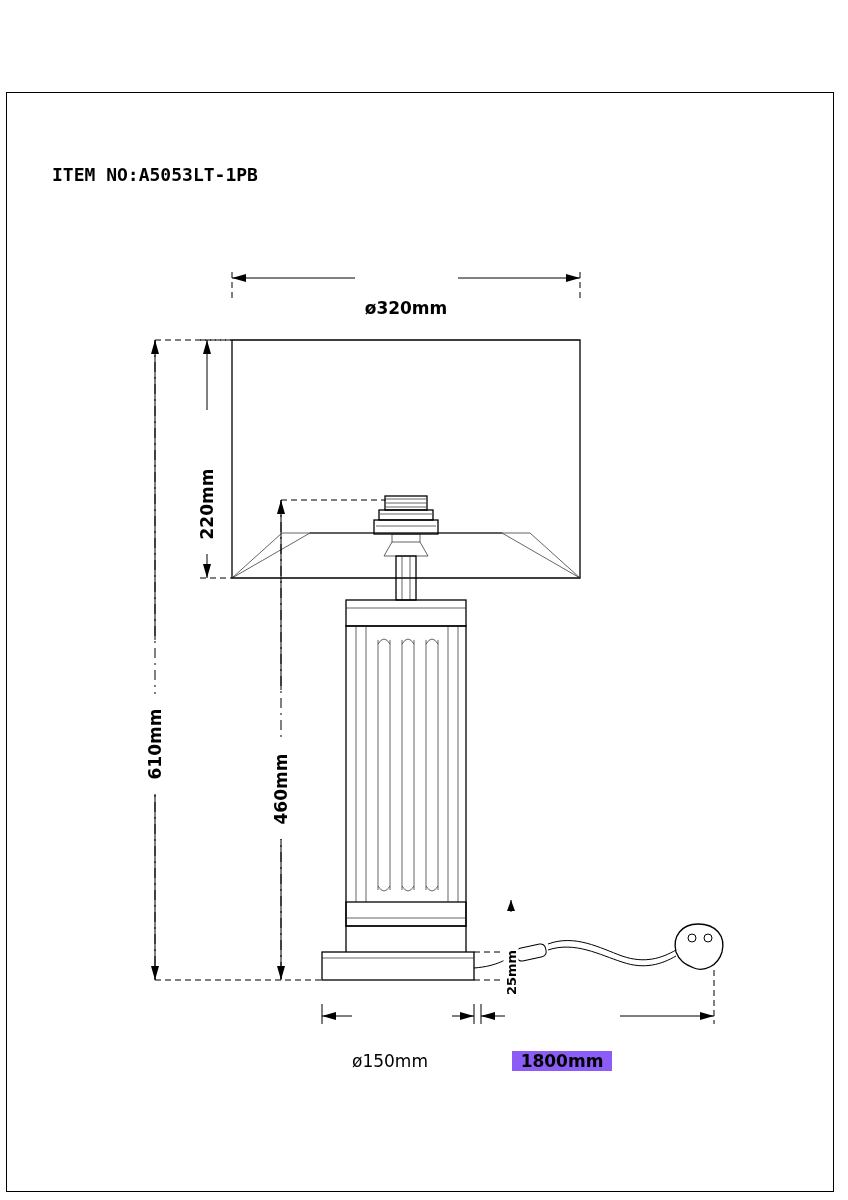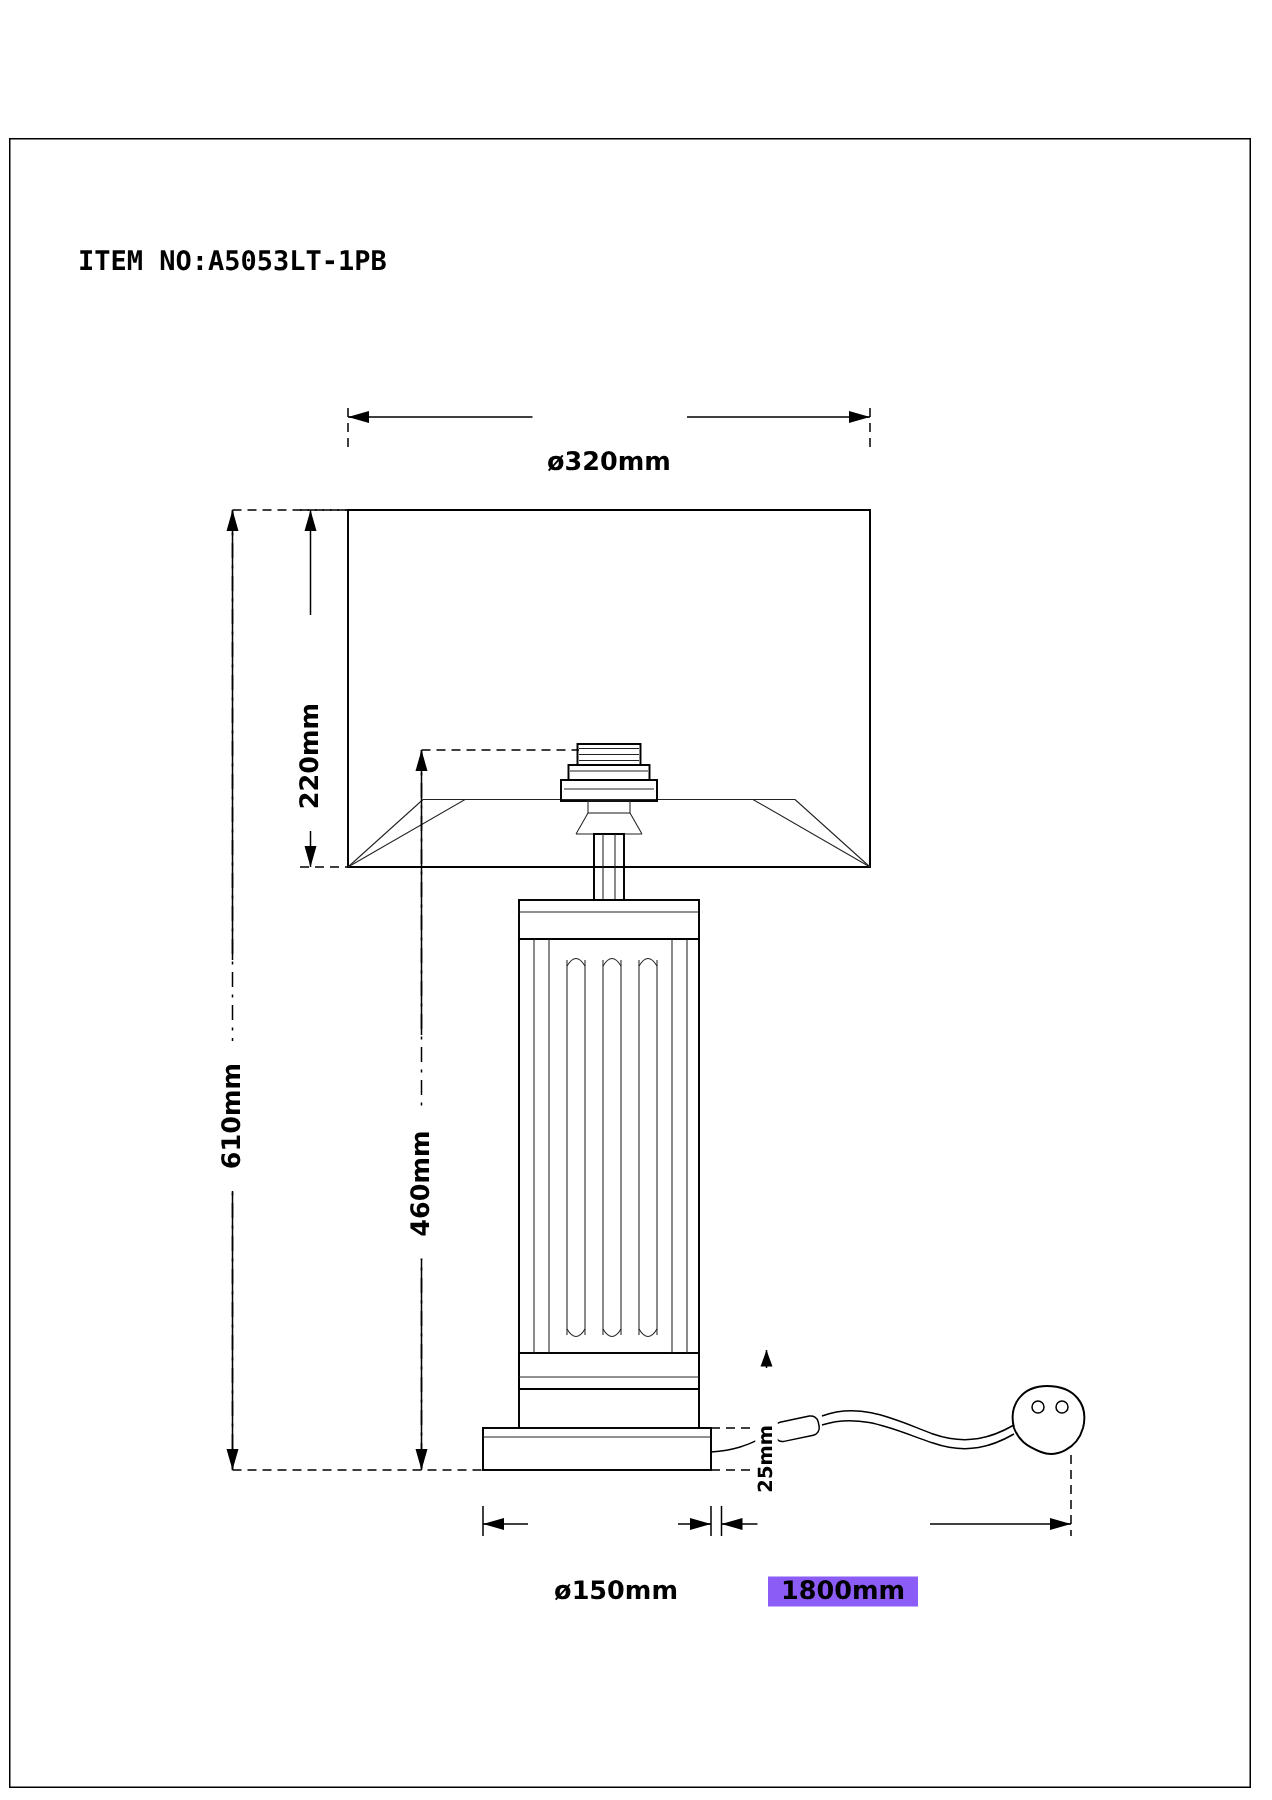--- a/index.html
+++ b/index.html
@@ -230,18 +230,18 @@
     <div style="position:absolute;left:356px;top:254px;width:100px;text-align:center;font-size:17px;font-weight:bold;color:#000;background:#fff;">ø320mm</div>
 
     <div style="position:absolute;left:157px;top:450px;width:100px;text-align:center;font-size:17px;font-weight:bold;color:#000;background:#fff;transform:rotate(-90deg);transform-origin:center center;">220mm</div>
 
     <div style="position:absolute;left:105px;top:690px;width:100px;text-align:center;font-size:17px;font-weight:bold;color:#000;background:#fff;transform:rotate(-90deg);transform-origin:center center;">610mm</div>
 
     <div style="position:absolute;left:231px;top:735px;width:100px;text-align:center;font-size:17px;font-weight:bold;color:#000;background:#fff;transform:rotate(-90deg);transform-origin:center center;">460mm</div>
 
     <div style="position:absolute;left:476px;top:921px;width:70px;text-align:center;font-size:13px;font-weight:bold;color:#000;background:#fff;transform:rotate(-90deg);transform-origin:center center;">25mm</div>
 
-    <div style="position:absolute;left:352px;top:1007px;width:100px;text-align:right;font-size:17px;font-weight:bold;color:#000;background:#fff;">ø150mm</div>
+    <div style="position:absolute;left:352px;top:1007px;width:100px;text-align:left;font-size:17px;font-weight:normal;color:#000;background:#fff;">ø150mm</div>
 
     <div style="position:absolute;left:512px;top:1007px;width:100px;text-align:center;font-size:17px;font-weight:bold;color:#000;background:#8b5cf6;">1800mm</div>
   </div>
 
 </div>
 
 </body></html>

